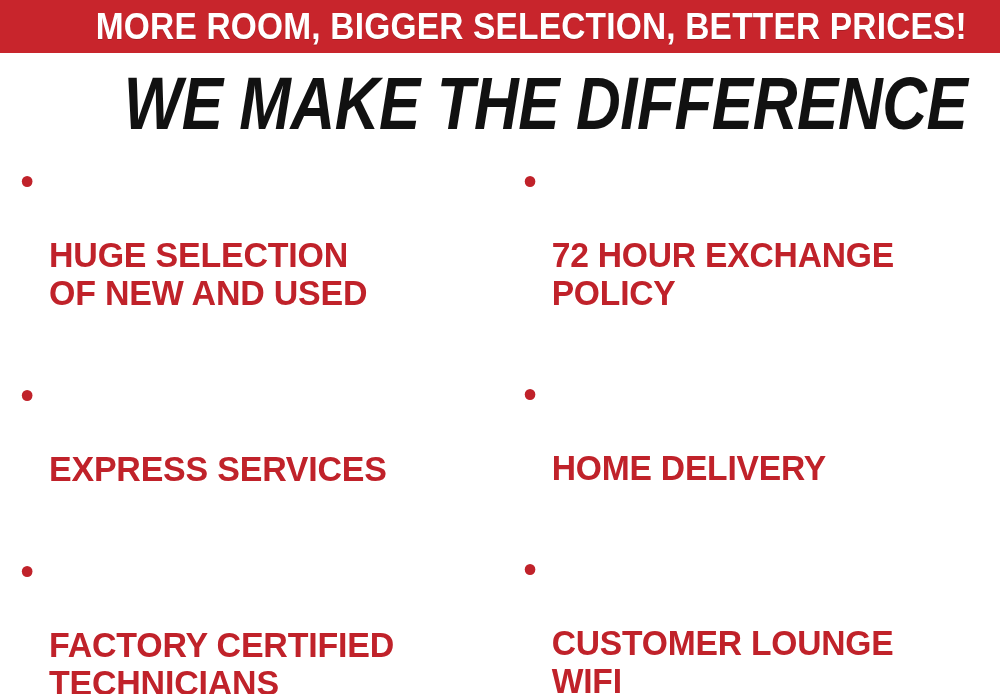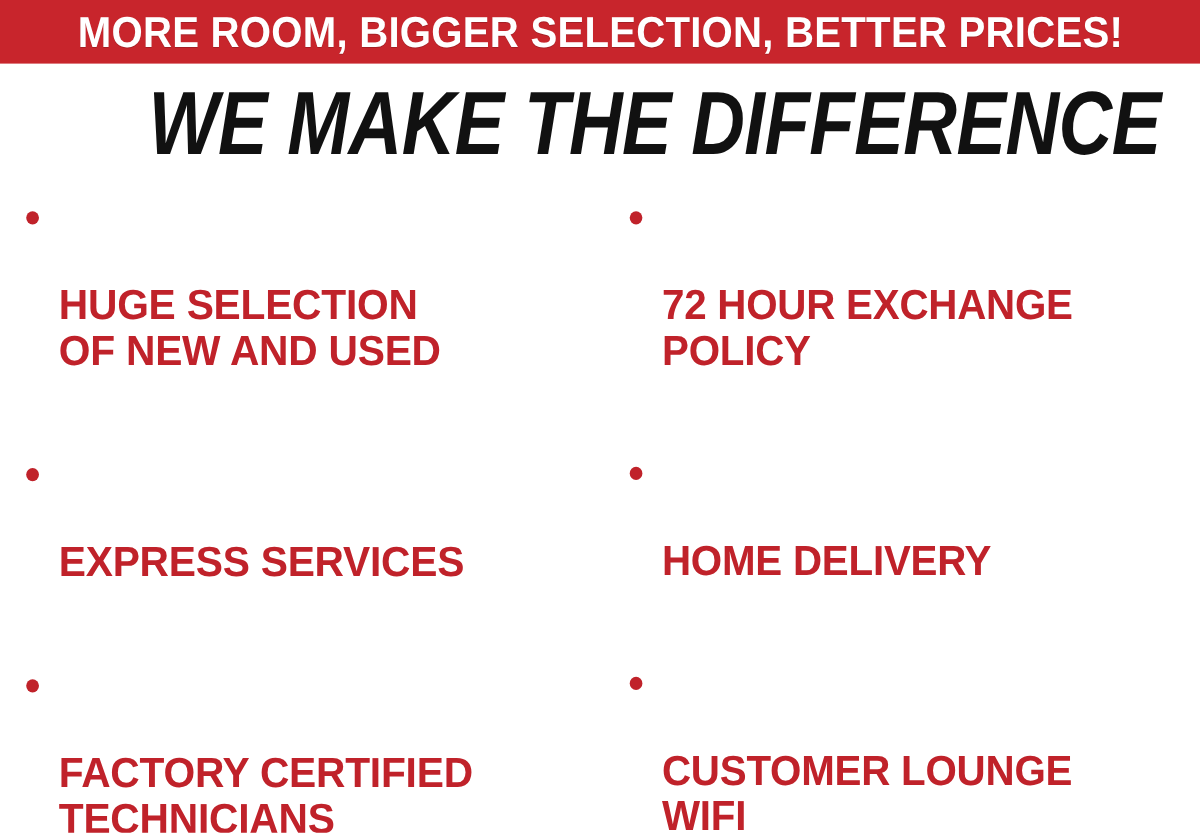--- a/index.html
+++ b/index.html
@@ -25,21 +25,21 @@
   
   .banner {
     position: absolute;
     left: 0;
     top: 0;
     width: 1000px;
     height: 53px;
     background: #c8252c;
     display: flex;
     align-items: center;
-    justify-content: center;
+    justify-content: flex-end;
     box-sizing: border-box;
   }
   .banner-text {
     color: #ffffff;
     font-family: "Liberation Sans Narrow", "Liberation Sans", sans-serif;
     font-weight: bold;
     font-size: 36px;
     line-height: 36px;
     letter-spacing: 0.2px;
     white-space: nowrap;

